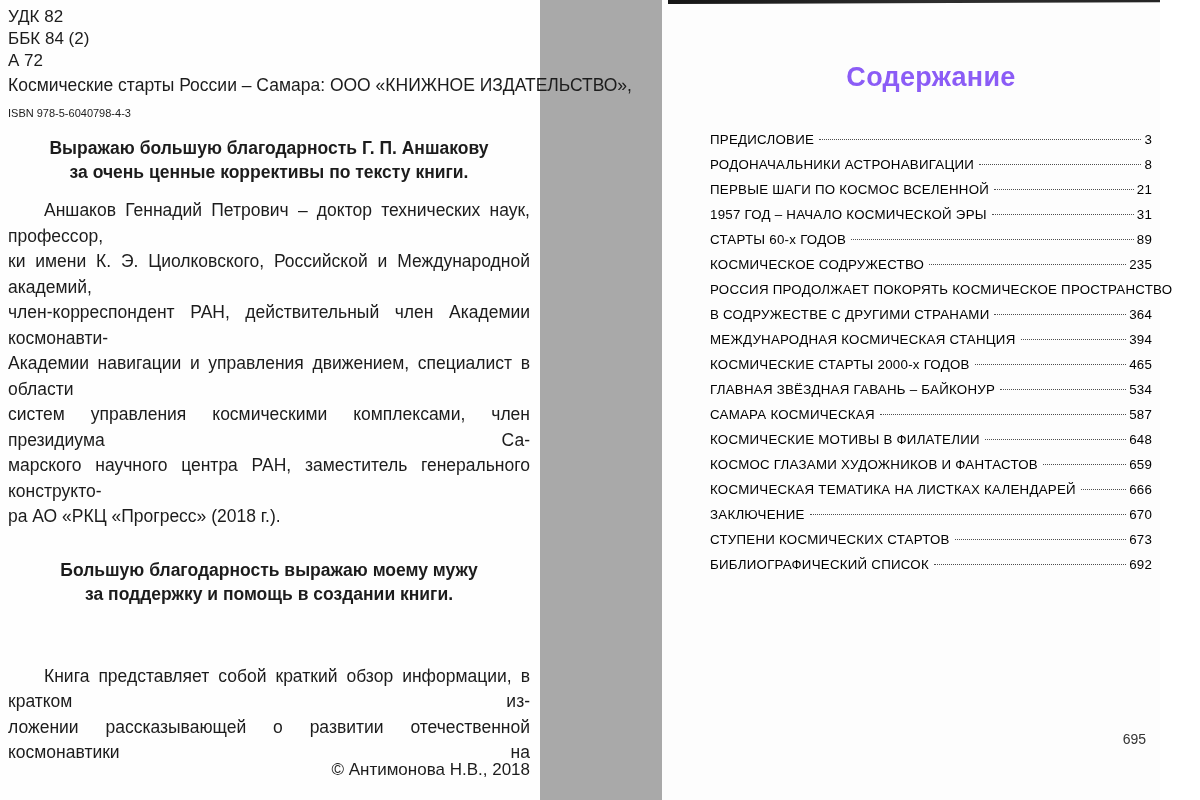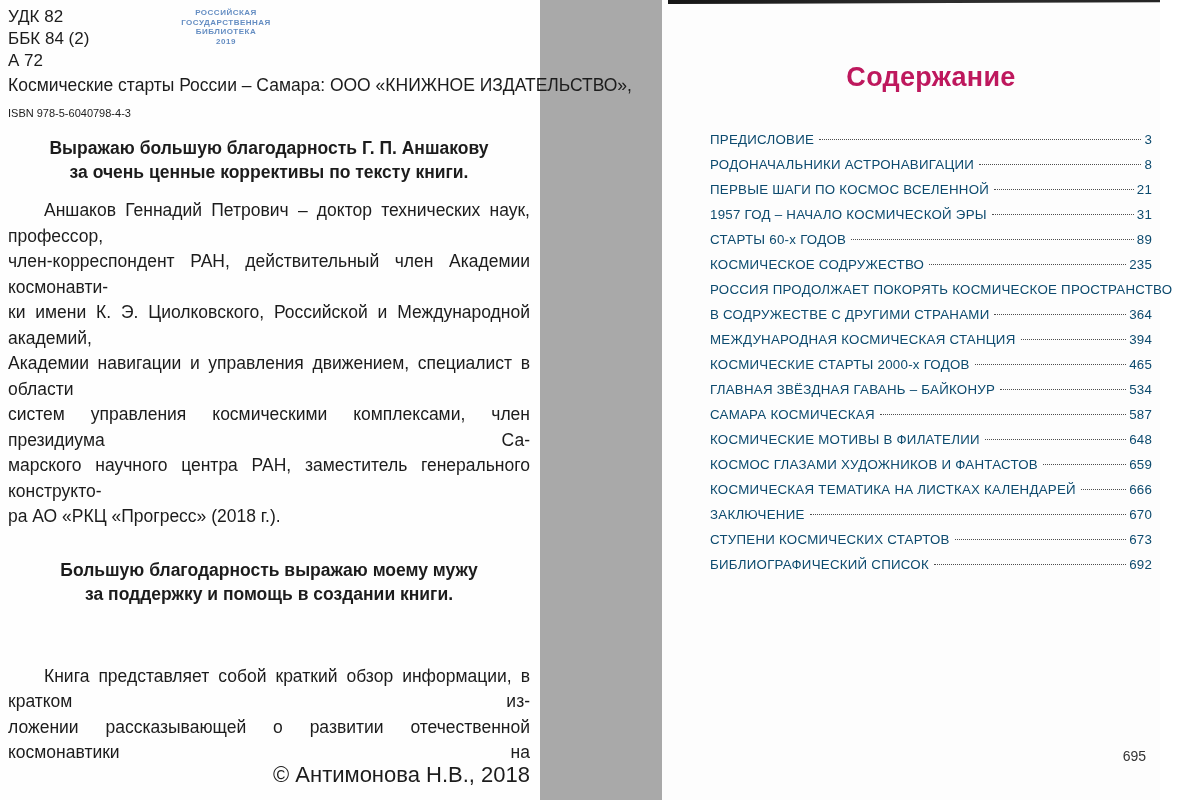--- a/index.html
+++ b/index.html
@@ -23,78 +23,72 @@
   .author{margin-top:16px;font-weight:bold;font-size:17.5px;line-height:22px;}
   .booktitle{font-size:17.5px;line-height:26px;}
   .isbn{margin-top:4px;font-size:11px;line-height:22px;}
   .ded{margin-top:12px;text-align:center;font-weight:bold;font-size:17.5px;line-height:24px;}
   .ded2{margin-top:28px;}
   .para{margin-top:14px;font-size:17.5px;line-height:25.5px;}
   .annot{margin-top:58px;}
   .pline{white-space:nowrap;}
   .pline.just{text-align:justify;text-align-last:justify;white-space:normal;}
   .pline.ind{text-indent:36px;}
-  .copyright{position:absolute;right:10px;bottom:12px;font-size:22px;}
+  .copyright{position:absolute;right:10px;bottom:20px;font-size:17px;}
   
   .gutter{width:122px;height:800px;background:#a9a9a9;}
   
   .page-right{
     width:498px;height:800px;background:#fdfdfd;position:relative;
     box-sizing:border-box;padding:0 8px 0 48px;
   }
   .scanline{
     position:absolute;top:0;left:6px;right:0;height:4px;
     background:linear-gradient(to right,#161616 0%,#2e2e2e 55%,#242424 100%);
     clip-path:polygon(0 0,100% 0,100% 55%,0 100%);
   }
   .rp-title{
     margin-top:62px;text-align:center;font-weight:bold;font-size:27px;
-    letter-spacing:.3px;color:#be185d;
-  }
-  .toc{margin-top:34px;color:#0c4a6e;}
+    letter-spacing:.3px;color:#8b5cf6;
+  }
+  .toc{margin-top:34px;color:#000000;}
   .toc-row{display:flex;align-items:baseline;height:25px;line-height:25px;font-size:13.3px;}
   .toc-label{white-space:nowrap;letter-spacing:.25px;}
   .toc-dots{
     flex:1;margin:0 3px 0 5px;position:relative;top:-4px;
     border-bottom:1.6px dotted #4d4d4d;min-width:12px;
   }
   .toc-num{white-space:nowrap;letter-spacing:.2px;}
-  .pagenum{position:absolute;right:14px;bottom:36px;font-size:14px;color:#333;}
+  .pagenum{position:absolute;right:14px;bottom:53px;font-size:14px;color:#333;}
 </style>
 </head>
 <body>
 
 <div class="page-left">
   <div class="meta">
     <div>УДК 82</div>
     <div>ББК 84 (2)</div>
     <div>А 72</div>
   </div>
 
-  <div class="stamp" id="stamp">
-      <div>РОССИЙСКАЯ</div>
-      <div>ГОСУДАРСТВЕННАЯ</div>
-      <div>БИБЛИОТЕКА</div>
-      <div>2019</div>
-    </div>
 
   <div class="booktitle" id="booktitle">
       <div class="pline">Космические старты России – Самара: ООО «КНИЖНОЕ ИЗДАТЕЛЬСТВО»,</div>
     </div>
   <div class="isbn">ISBN 978-5-6040798-4-3</div>
 
   <div class="ded" id="dedication1">
       <div class="pline">Выражаю большую благодарность Г. П. Аншакову</div>
       <div class="pline">за очень ценные коррективы по тексту книги.</div>
     </div>
 
   <div class="para" id="bio">
       <div class="pline just ind">Аншаков Геннадий Петрович – доктор технических наук, профессор,</div>
+      <div class="pline just">ки имени К. Э. Циолковского, Российской и Международной академий,</div>
       <div class="pline just">член-корреспондент РАН, действительный член Академии космонавти-</div>
-      <div class="pline just">ки имени К. Э. Циолковского, Российской и Международной академий,</div>
       <div class="pline just">Академии навигации и управления движением, специалист в области</div>
       <div class="pline just">систем управления космическими комплексами, член президиума Са-</div>
       <div class="pline just">марского научного центра РАН, заместитель генерального конструкто-</div>
       <div class="pline">ра АО «РКЦ «Прогресс» (2018 г.).</div>
     </div>
 
   <div class="ded ded2" id="dedication2">
       <div class="pline">Большую благодарность выражаю моему мужу</div>
       <div class="pline">за поддержку и помощь в создании книги.</div>
     </div>

